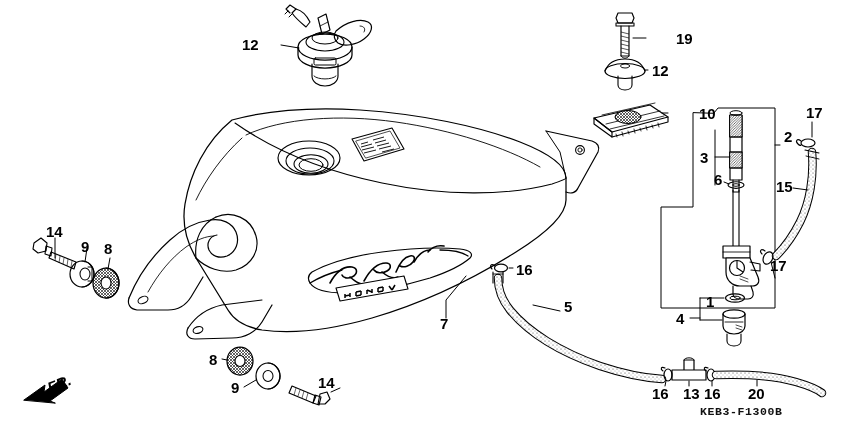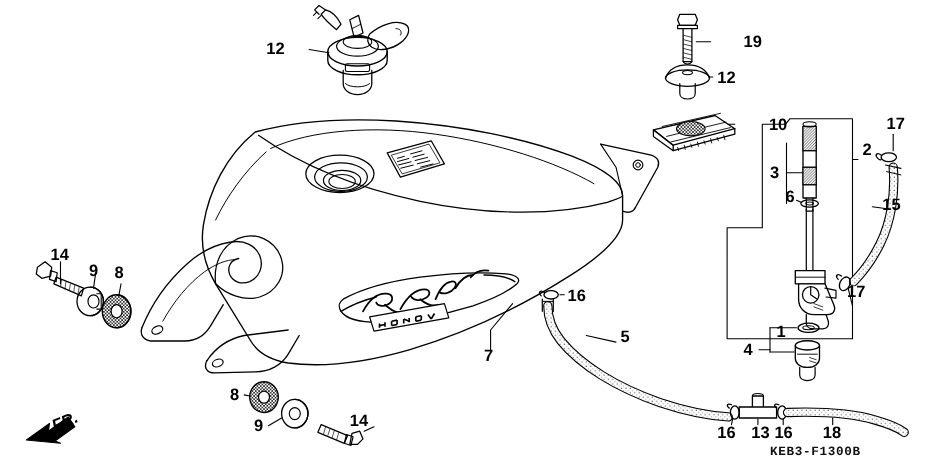--- a/index.html
+++ b/index.html
@@ -464,26 +464,26 @@
   <div class="callout-num" style="left:104px; top:241px;">8</div>
   <div class="callout-num" style="left:209px; top:352px;">8</div>
   <div class="callout-num" style="left:81px;  top:239px;">9</div>
   <div class="callout-num" style="left:231px; top:380px;">9</div>
   <div class="callout-num" style="left:671px; top:106px;margin-left:28px;">10</div>
   <div class="callout-num" style="left:652px; top:63px;">12</div>
   <div class="callout-num" style="left:242px; top:37px;text-align:center;">12</div>
   <div class="callout-num" style="left:683px; top:386px;">13</div>
   <div class="callout-num" style="left:46px;  top:224px;">14</div>
   <div class="callout-num" style="left:318px; top:375px;">14</div>
-  <div class="callout-num" style="left:776px; top:179px;padding-left:26px;">15</div>
+  <div class="callout-num" style="left:776px; top:179px;">15</div>
   <div class="callout-num" style="left:516px; top:262px;">16</div>
   <div class="callout-num" style="left:652px; top:386px;">16</div>
   <div class="callout-num" style="left:704px; top:386px;">16</div>
   <div class="callout-num" style="left:806px; top:105px;">17</div>
   <div class="callout-num" style="left:770px; top:258px;">17</div>
-  <div class="callout-num" style="left:748px; top:386px;">18</div>
+  <div class="callout-num" style="left:748px; top:386px;">20</div>
   <div class="callout-num" style="left:676px; top:31px;">19</div>
 
   <div class="fr-label" style="left:47px; top:375px;">FR.</div>
 
   <div class="partcode" style="left:700px; top:405px;text-align:right;">KEB3-F1300B</div>
 
 </div>
 
 </body></html>

